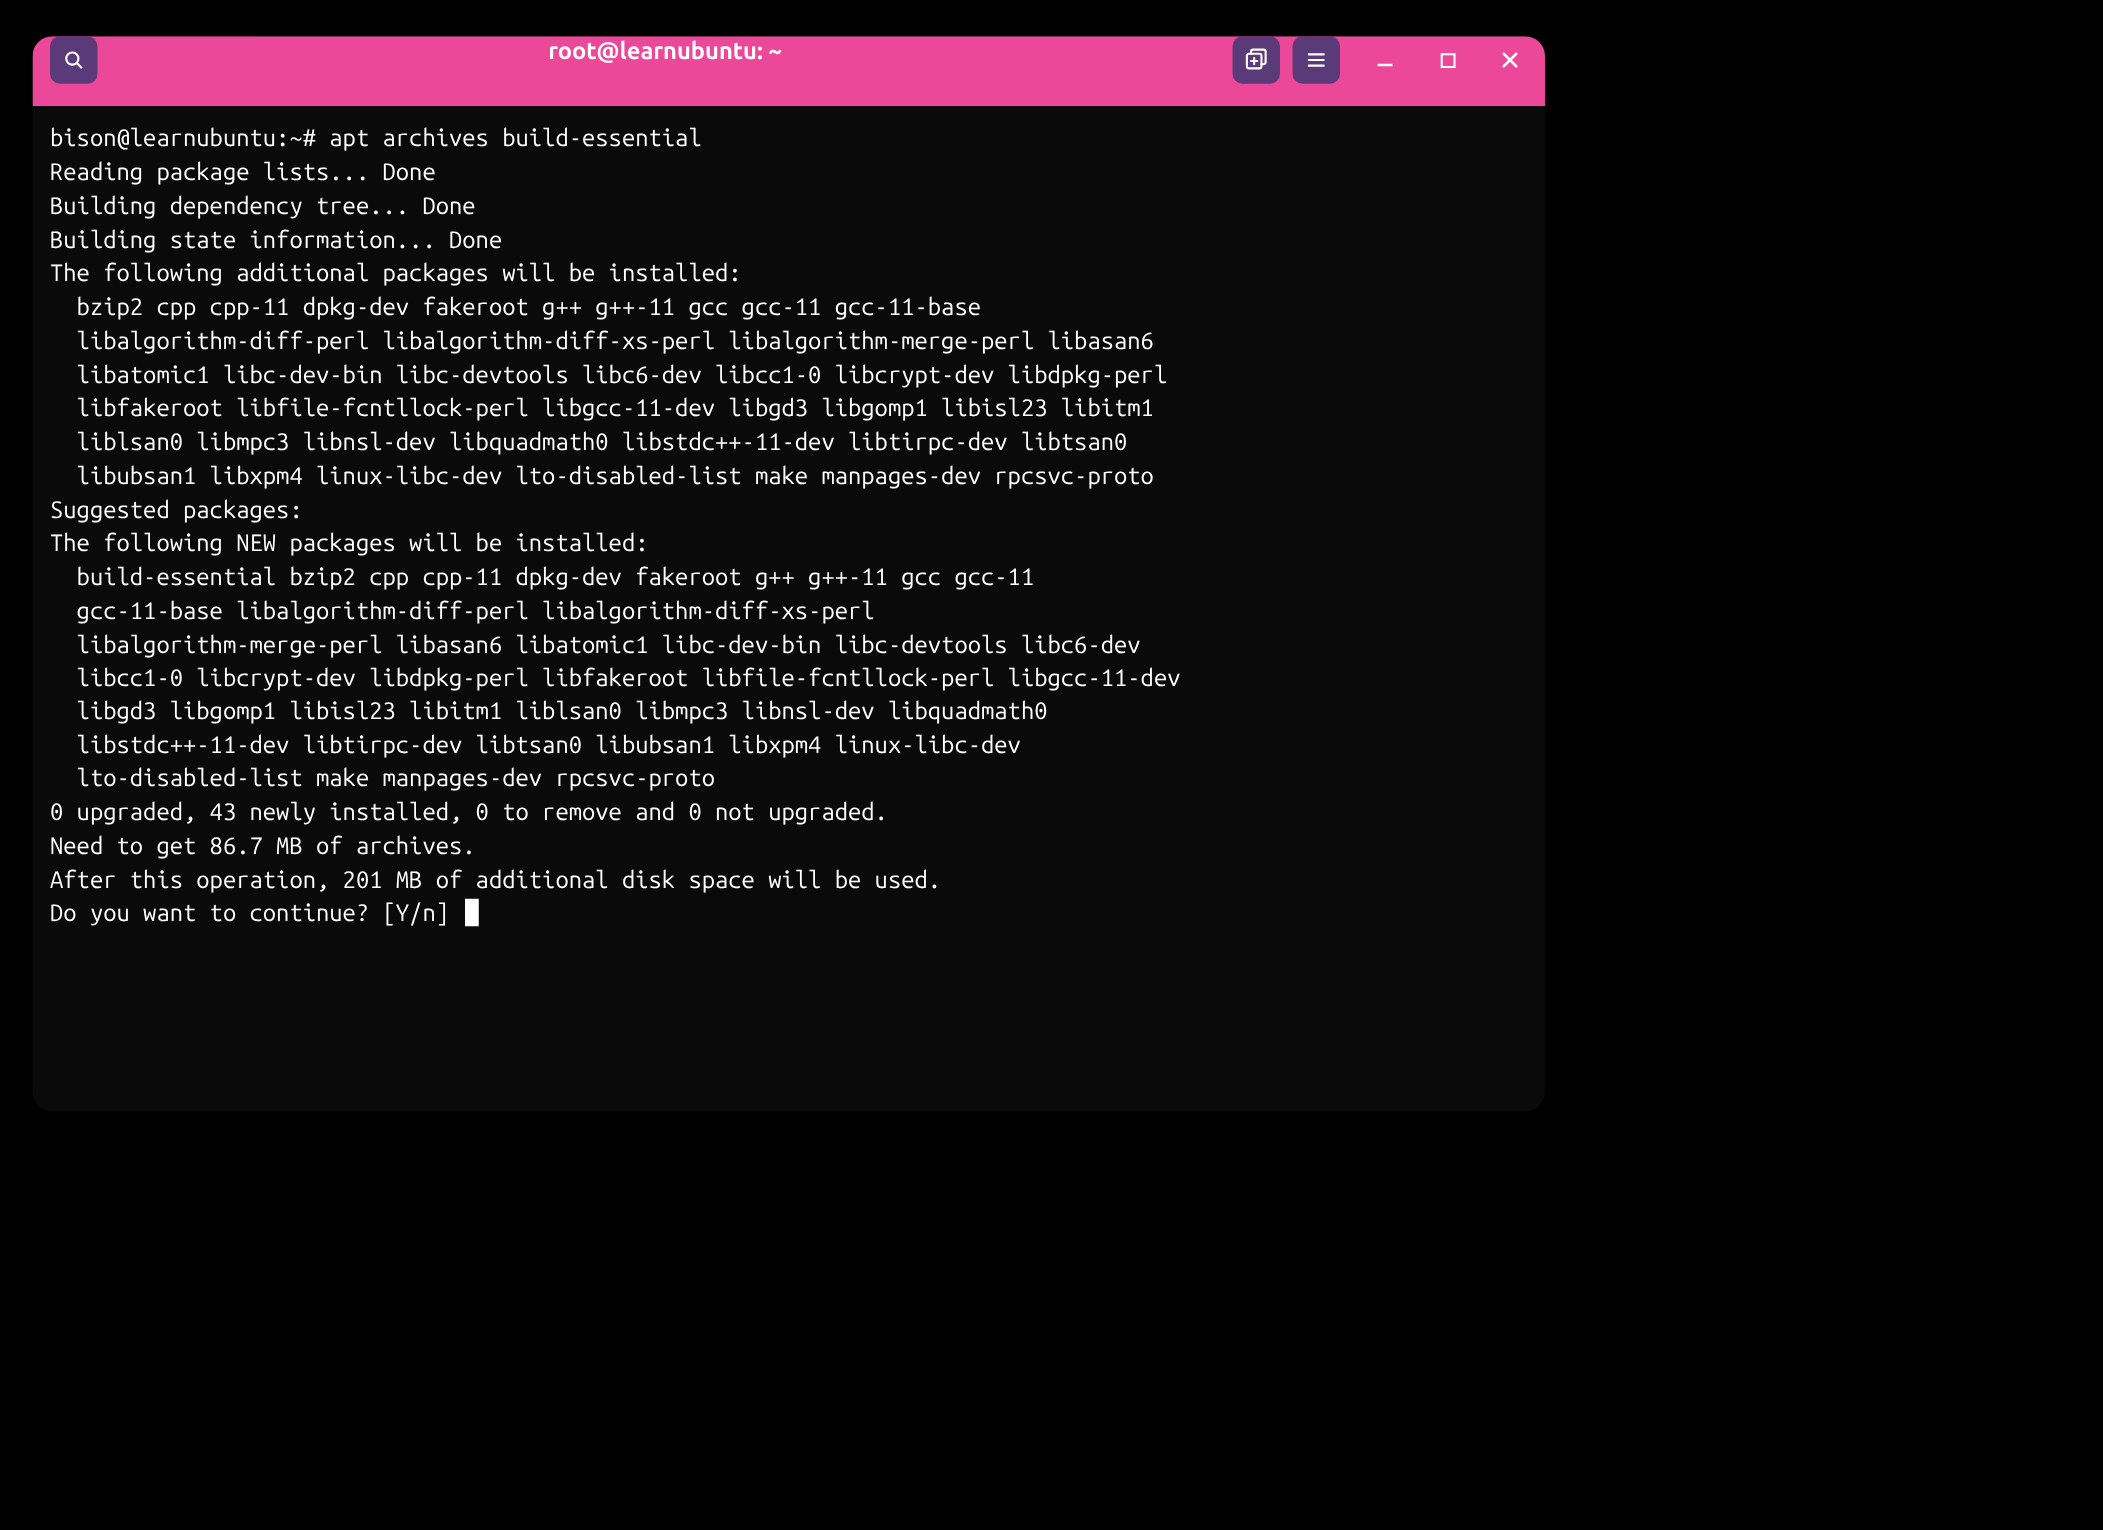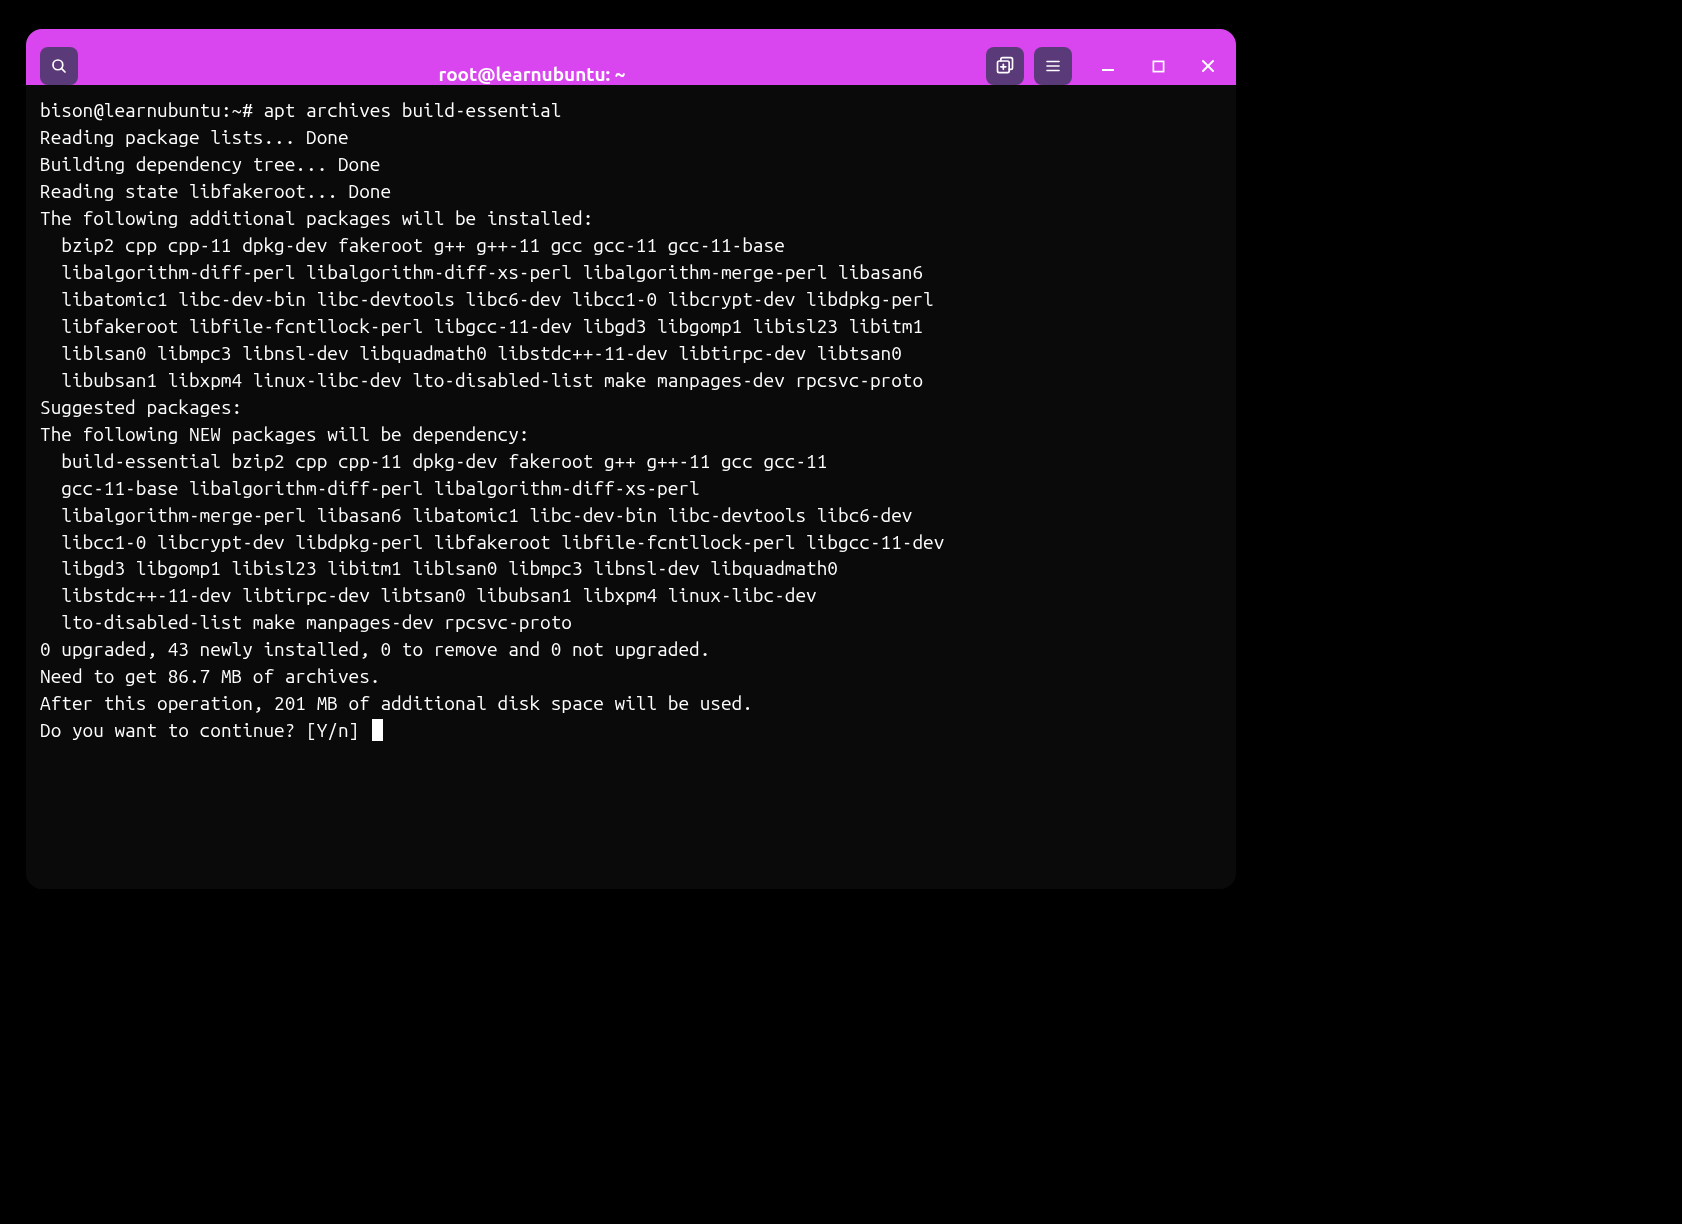--- a/index.html
+++ b/index.html
@@ -19,24 +19,24 @@
     .window {
       width: 1210px;
       height: 860px;
       background: #0a0a0a;
       border-radius: 16px;
       overflow: hidden;
       display: flex;
       flex-direction: column;
     }
     .titlebar {
-      background: #d946ef;
+      background: #ec4899;
       height: 56px;
       display: flex;
-      align-items: flex-end;
+      align-items: flex-start;
       padding: 0 14px;
       gap: 8px;
     }
     .titlebar-left {
       display: flex;
       align-items: center;
     }
     .titlebar-center {
       flex: 1;
       text-align: center;
@@ -145,21 +145,21 @@
           <line x1="2" y1="2" x2="12" y2="12"></line>
           <line x1="12" y1="2" x2="2" y2="12"></line>
         </svg>
       </div>
     </div>
   </div>
 
   <div class="terminal-body"><span>bison@learnubuntu:~# </span><span>apt archives build-essential</span>
 <span>Reading package lists... Done</span>
 <span>Building dependency tree... Done</span>
-<span>Reading state libfakeroot... Done</span>
+<span>Building state information... Done</span>
 <span>The following additional packages will be installed:</span>
 <span class="indent">bzip2 cpp cpp-11 dpkg-dev fakeroot g++ g++-11 gcc gcc-11 gcc-11-base</span><span class="indent">libalgorithm-diff-perl libalgorithm-diff-xs-perl libalgorithm-merge-perl libasan6</span><span class="indent">libatomic1 libc-dev-bin libc-devtools libc6-dev libcc1-0 libcrypt-dev libdpkg-perl</span><span class="indent">libfakeroot libfile-fcntllock-perl libgcc-11-dev libgd3 libgomp1 libisl23 libitm1</span><span class="indent">liblsan0 libmpc3 libnsl-dev libquadmath0 libstdc++-11-dev libtirpc-dev libtsan0</span><span class="indent">libubsan1 libxpm4 linux-libc-dev lto-disabled-list make manpages-dev rpcsvc-proto</span><span>Suggested packages:</span>
-<span>The following NEW packages will be dependency:</span>
+<span>The following NEW packages will be installed:</span>
 <span class="indent">build-essential bzip2 cpp cpp-11 dpkg-dev fakeroot g++ g++-11 gcc gcc-11</span><span class="indent">gcc-11-base libalgorithm-diff-perl libalgorithm-diff-xs-perl</span><span class="indent">libalgorithm-merge-perl libasan6 libatomic1 libc-dev-bin libc-devtools libc6-dev</span><span class="indent">libcc1-0 libcrypt-dev libdpkg-perl libfakeroot libfile-fcntllock-perl libgcc-11-dev</span><span class="indent">libgd3 libgomp1 libisl23 libitm1 liblsan0 libmpc3 libnsl-dev libquadmath0</span><span class="indent">libstdc++-11-dev libtirpc-dev libtsan0 libubsan1 libxpm4 linux-libc-dev</span><span class="indent">lto-disabled-list make manpages-dev rpcsvc-proto</span><span>0 upgraded, 43 newly installed, 0 to remove and 0 not upgraded.</span>
 <span>Need to get 86.7 MB of archives.</span>
 <span>After this operation, 201 MB of additional disk space will be used.</span>
 <span>Do you want to continue? [Y/n] </span><span class="cursor"></span></div>
 </div>
 
 </body></html>

